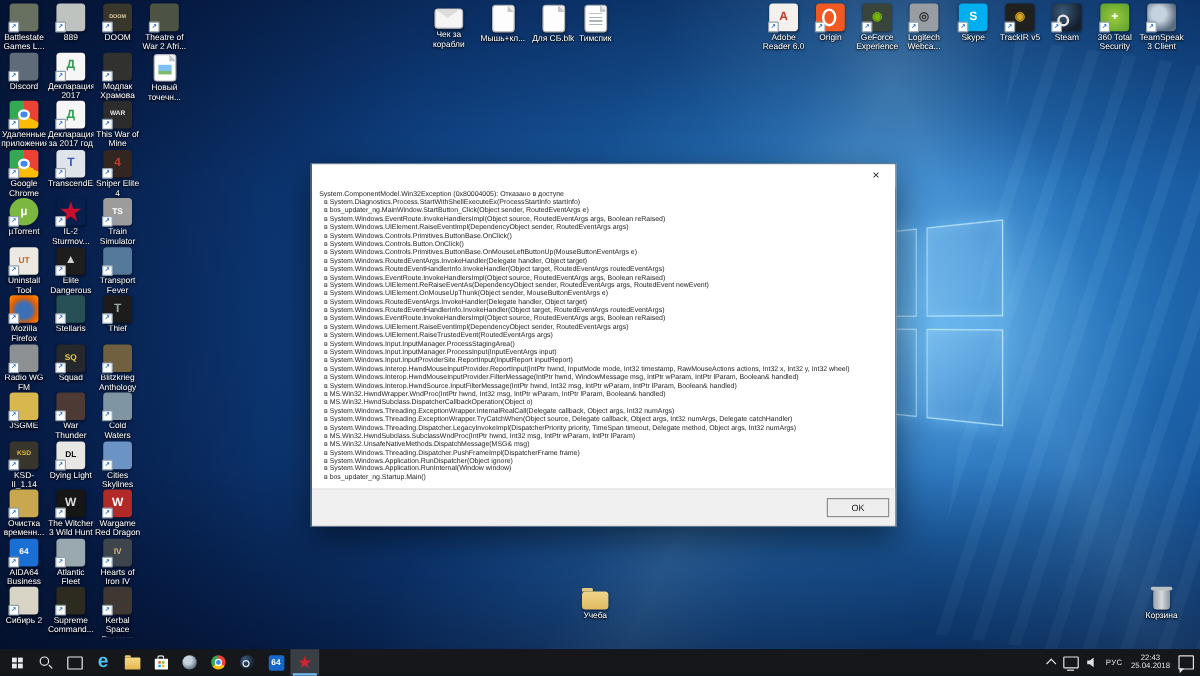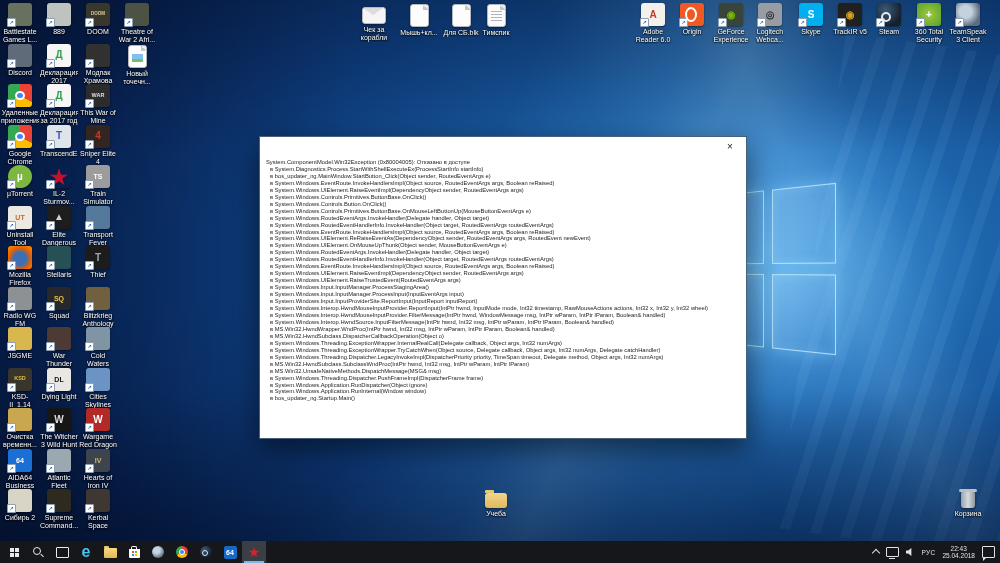--- a/index.html
+++ b/index.html
@@ -515,20 +515,23 @@
       <div class="stline ind">в System.Windows.Threading.ExceptionWrapper.InternalRealCall(Delegate callback, Object args, Int32 numArgs)</div>
       <div class="stline ind">в System.Windows.Threading.ExceptionWrapper.TryCatchWhen(Object source, Delegate callback, Object args, Int32 numArgs, Delegate catchHandler)</div>
       <div class="stline ind">в System.Windows.Threading.Dispatcher.LegacyInvokeImpl(DispatcherPriority priority, TimeSpan timeout, Delegate method, Object args, Int32 numArgs)</div>
       <div class="stline ind">в MS.Win32.HwndSubclass.SubclassWndProc(IntPtr hwnd, Int32 msg, IntPtr wParam, IntPtr lParam)</div>
       <div class="stline ind">в MS.Win32.UnsafeNativeMethods.DispatchMessage(MSG&amp; msg)</div>
       <div class="stline ind">в System.Windows.Threading.Dispatcher.PushFrameImpl(DispatcherFrame frame)</div>
       <div class="stline ind">в System.Windows.Application.RunDispatcher(Object ignore)</div>
       <div class="stline ind">в System.Windows.Application.RunInternal(Window window)</div>
       <div class="stline ind">в bos_updater_ng.Startup.Main()</div>
     </div>
+  <div class="dlg-footer">
+    <button class="ok-btn">OK</button>
+  </div>
 </div>
 
 <div class="taskbar">
   <div id="taskbar-buttons">
       <div class="tbtn">
         <span class="ti ti-start"></span>
       </div>
       <div class="tbtn">
         <span class="ti ti-search"></span>
       </div>

